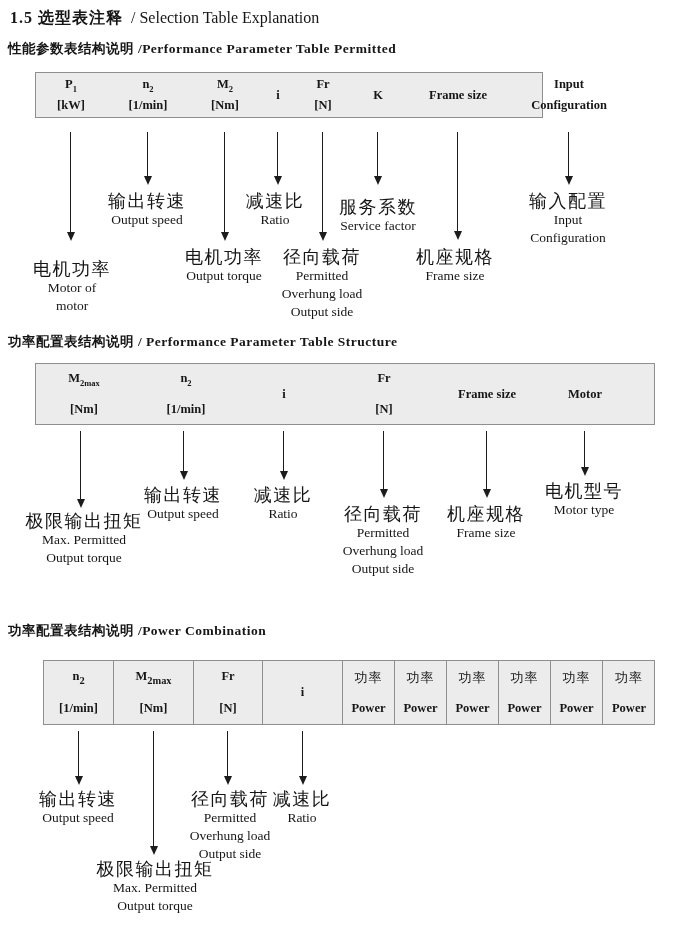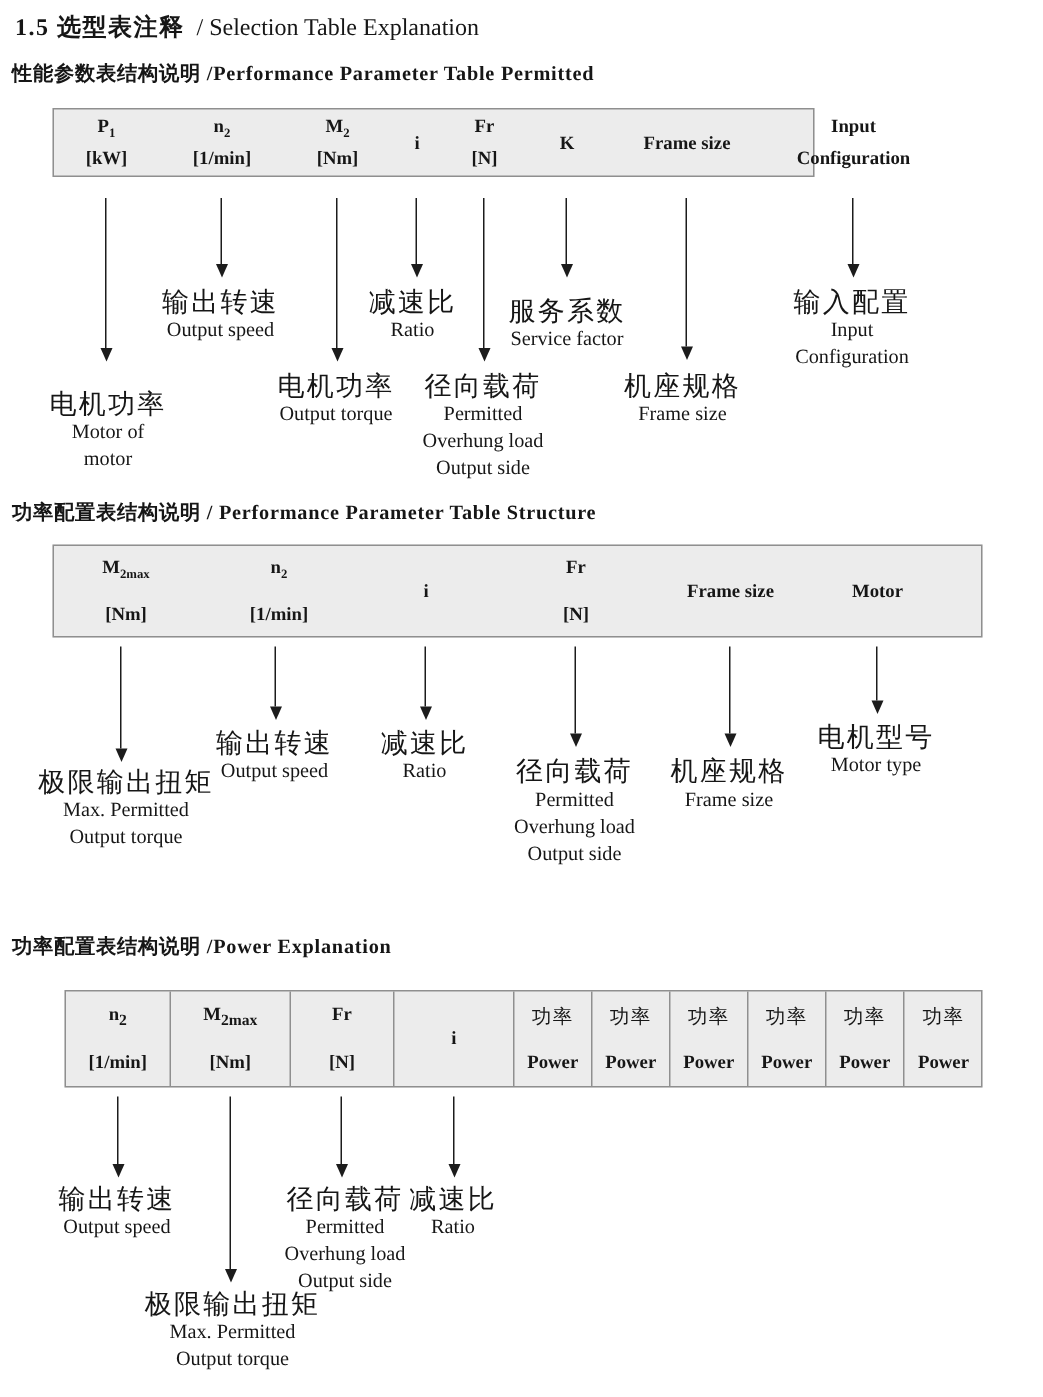--- a/index.html
+++ b/index.html
@@ -190,21 +190,21 @@
   </div>
   <div class="callout" style="left:486px;top:505px;">
     <div class="zh">机座规格</div>
     <div class="en">Frame size</div>
   </div>
   <div class="callout" style="left:584px;top:482px;">
     <div class="zh">电机型号</div>
     <div class="en">Motor type</div>
   </div>
 
-  <div class="abs heading" style="top:622px;">功率配置表结构说明 /Power Explanation</div>
+  <div class="abs heading" style="top:622px;">功率配置表结构说明 /Power Combination</div>
 
   <div class="abs tbl t3" style="left:43px;top:660px;width:612px;height:65px;">
     <div class="gcell" style="width:70px;">
       <div><span>n</span><sub>2</sub></div>
       <div>[1/min]</div>
     </div>
     <div class="gcell" style="width:80px;">
       <div><span>M</span><sub>2max</sub></div>
       <div>[Nm]</div>
     </div>

